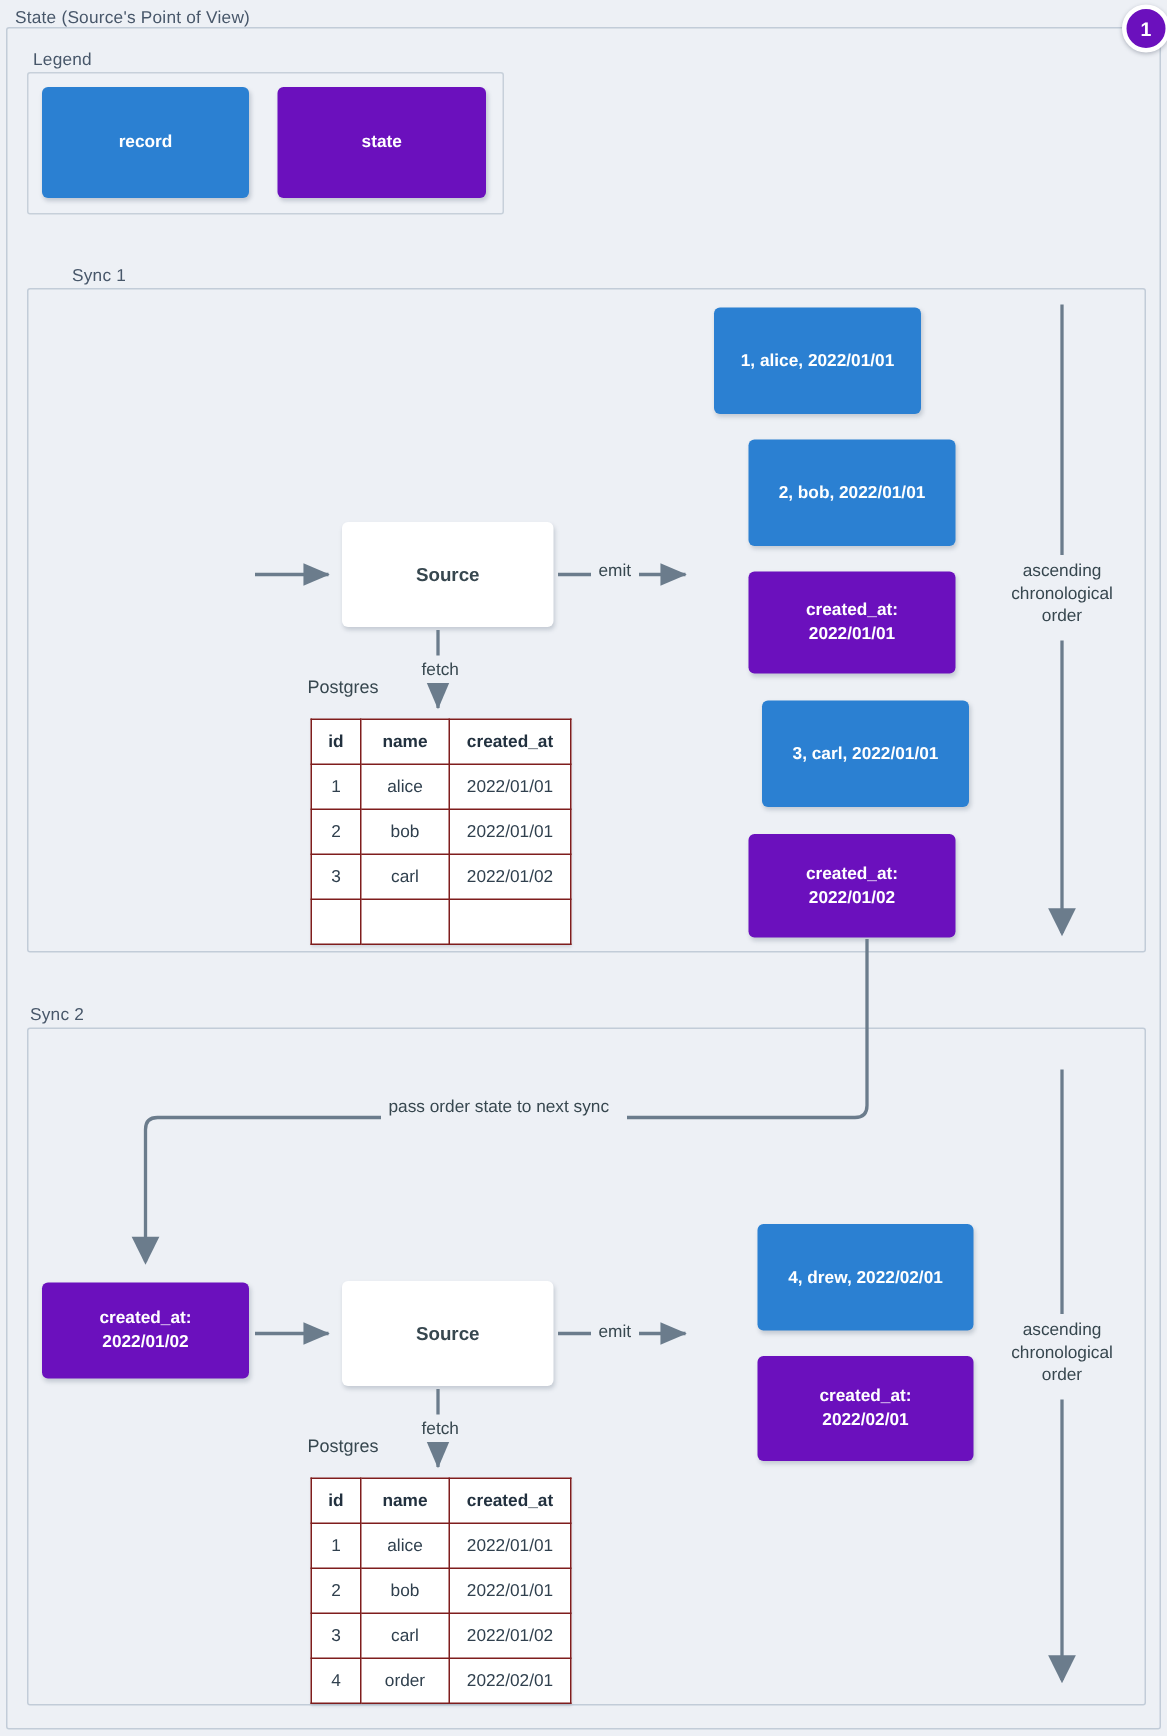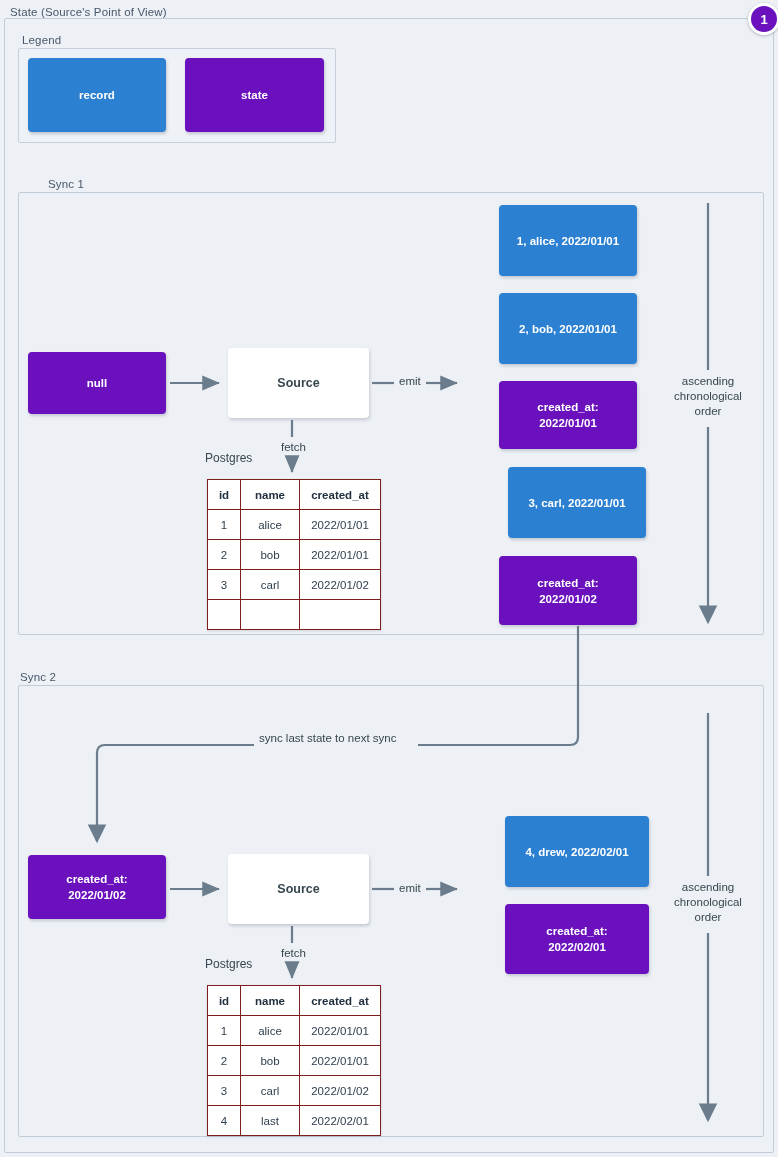--- a/index.html
+++ b/index.html
@@ -37,21 +37,21 @@
   
   .node{position:absolute;border-radius:4px;display:flex;flex-direction:column;align-items:center;justify-content:center;
     box-shadow:1px 2px 3px rgba(80,95,115,.26);box-sizing:border-box;}
   .node.state{background:#6b10bd;color:#fff;font-size:11.5px;font-weight:bold;line-height:16px;}
   .node.record{background:#2b80d2;color:#fff;font-size:11.5px;font-weight:bold;}
   .node.plain{background:#ffffff;color:#37474f;font-size:12.5px;font-weight:bold;}
 
   
   #s1-state-in{left:28px;top:352px;width:138px;height:62px;}
   #s1-source{left:228px;top:348px;width:141px;height:70px;}
-  #s1-rec-1{left:499px;top:205px;width:138px;height:71px;}
+  #s1-rec-1{left:476px;top:205px;width:138px;height:71px;}
   #s1-rec-2{left:499px;top:293px;width:138px;height:71px;}
   #s1-st-1{left:499px;top:381px;width:138px;height:68px;}
   #s1-rec-3{left:508px;top:467px;width:138px;height:71px;}
   #s1-st-2{left:499px;top:556px;width:138px;height:69px;}
 
   
   #s2-state-in{left:28px;top:855px;width:138px;height:64px;}
   #s2-source{left:228px;top:854px;width:141px;height:70px;}
   #s2-rec-4{left:505px;top:816px;width:144px;height:71px;text-align:center;}
   #s2-st-1{left:505px;top:904px;width:144px;height:70px;}
@@ -102,23 +102,20 @@
   <div class="frame" id="outer-frame"></div>
 
   <div class="frame-title" id="legend-title">Legend</div>
   <div class="frame" id="legend-frame"></div>
   <div class="legend-box" id="legend-state">state</div>
   <div class="legend-box" id="legend-record">record</div>
 
   <div class="frame-title" id="sync1-title">Sync 1</div>
   <div class="frame" id="sync1-frame"></div>
 
-  <div class="node state" id="s1-state-in">
-    <span>null</span>
-  </div>
   <div class="node plain" id="s1-source">
     <span>Source</span>
   </div>
 
   <div class="node record" id="s1-rec-1">
     <span>1, alice, 2022/01/01</span>
   </div>
   <div class="node record" id="s1-rec-2">
     <span>2, bob, 2022/01/01</span>
   </div>
@@ -209,30 +206,30 @@
         <td>bob</td>
         <td>2022/01/01</td>
       </tr>
       <tr>
         <td>3</td>
         <td>carl</td>
         <td>2022/01/02</td>
       </tr>
       <tr>
         <td>4</td>
-        <td>last</td>
+        <td>order</td>
         <td>2022/02/01</td>
       </tr>
     </tbody>
   </table>
 
   <div class="edge-label" id="emit2">emit</div>
   <div class="edge-label" id="fetch2">fetch</div>
   <div class="order-label" id="order2">ascending chronological order</div>
-  <div class="edge-label" id="pass-label">sync last state to next sync</div>
+  <div class="edge-label" id="pass-label">pass order state to next sync</div>
 
   <svg id="wires">
     <defs>
       <marker id="ah" markerWidth="9" markerHeight="9" refX="7.6" refY="4" orient="auto">
         <path d="M0,0.6 L8,4 L0,7.4 z" fill="#6b7c8c"></path>
       </marker>
       <marker id="ahb" markerWidth="11" markerHeight="11" refX="8" refY="5" orient="auto">
         <path d="M0.5,0.8 L9,5 L0.5,9.2 z" fill="#6b7c8c"></path>
       </marker>
     </defs>

